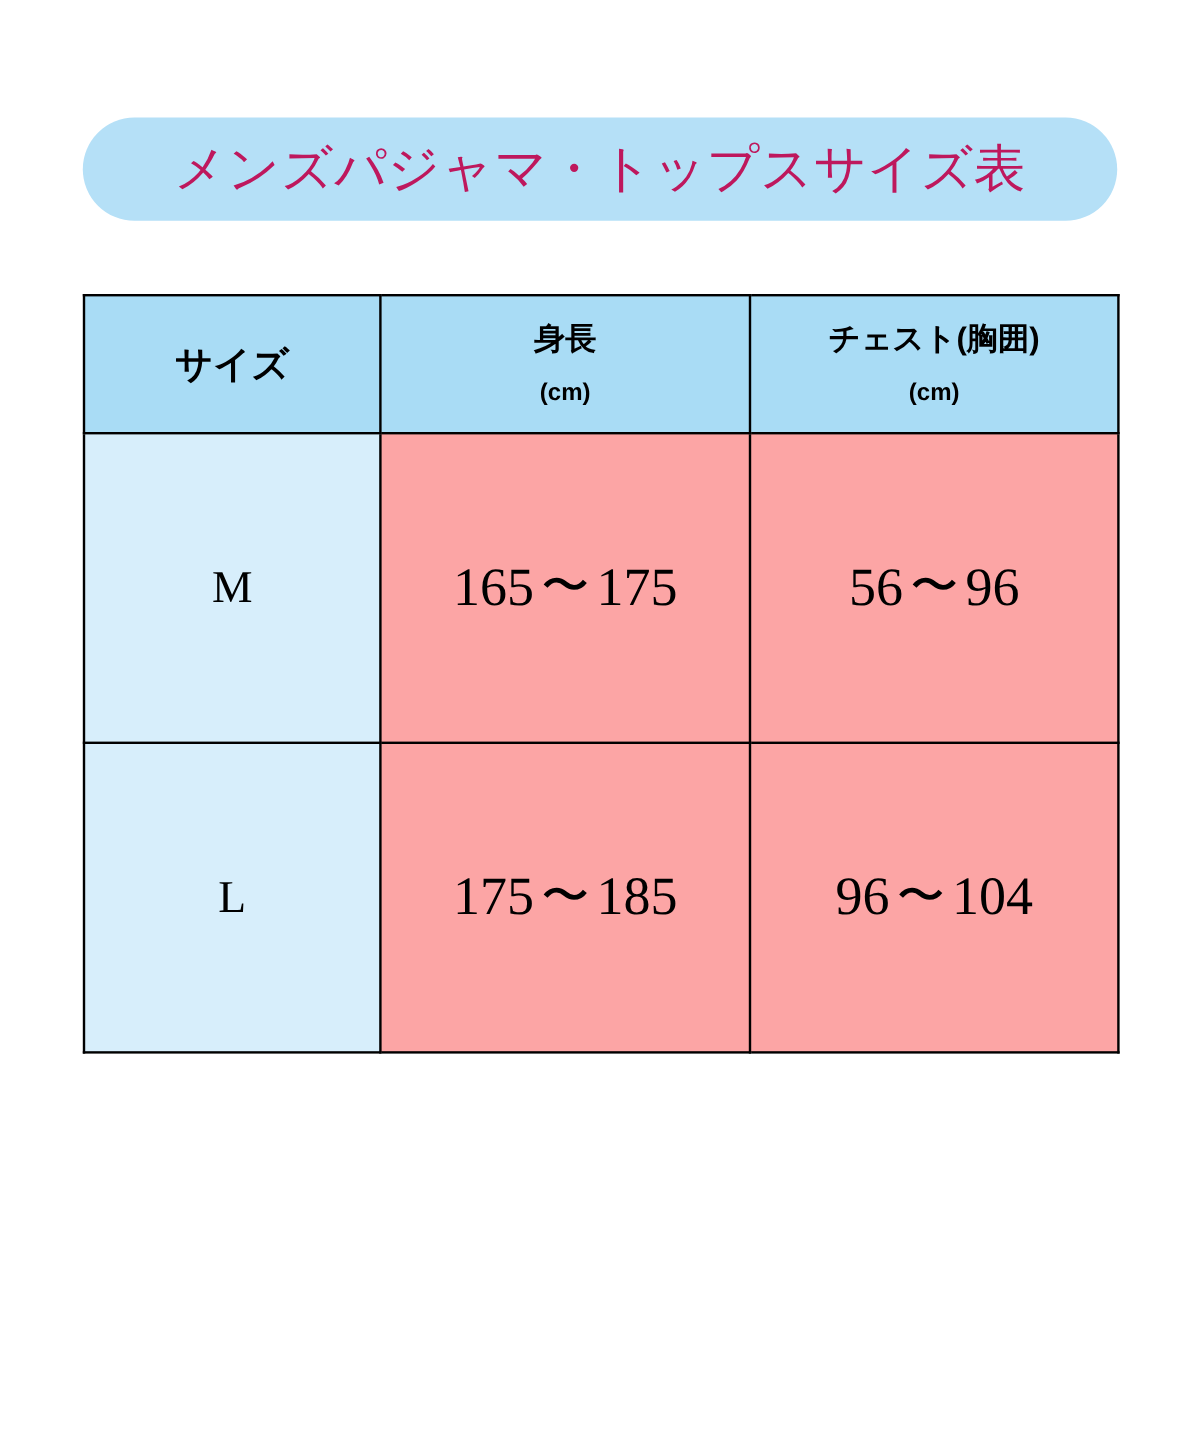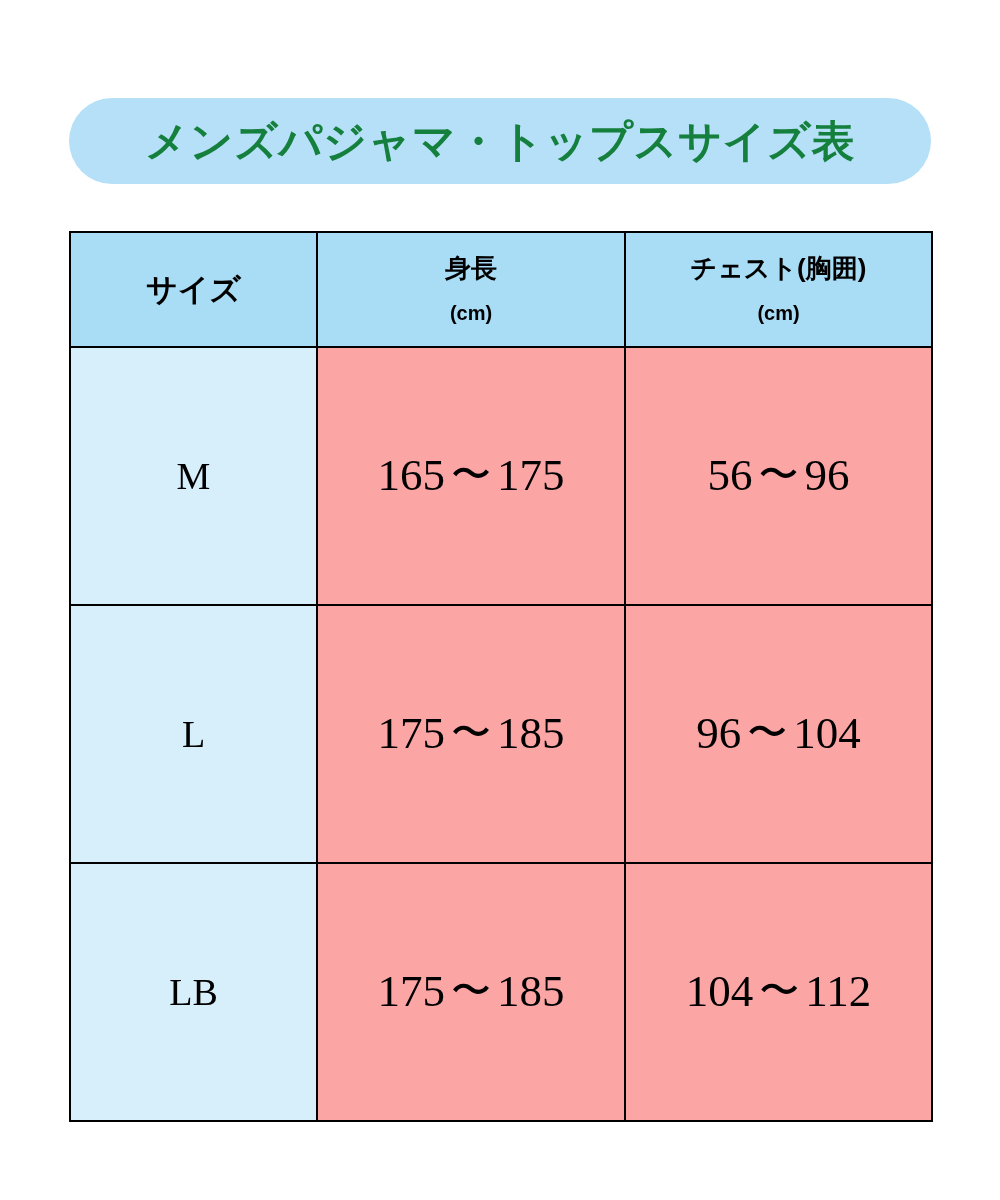--- a/index.html
+++ b/index.html
@@ -30,32 +30,32 @@
     height: 86px;
     background: #b5e0f7;
     border-radius: 43px;
     display: flex;
     align-items: center;
     justify-content: center;
     box-sizing: border-box;
   }
   .title-text {
     font-size: 43px;
-    font-weight: 700;
+    font-weight: 400;
     letter-spacing: 0.5px;
-    color: #15803d;
+    color: #be185d;
     line-height: 1;
     white-space: nowrap;
   }
 
   
   .size-table {
     position: absolute;
     left: 69px;
-    top: 231px;
+    top: 245px;
     width: 862px;
     border-collapse: collapse;
     table-layout: fixed;
   }
   .size-table td, .size-table th {
     border: 2px solid #000000;
     text-align: center;
     vertical-align: middle;
     padding: 0;
   }
@@ -146,22 +146,17 @@
         <td class="value-cell"><span>165</span><span class="tilde">〜</span><span>175</span></td>
         <td class="value-cell"><span>56</span><span class="tilde">〜</span><span>96</span></td>
       </tr>
 
       <tr>
         <td class="size-cell">L</td>
         <td class="value-cell"><span>175</span><span class="tilde">〜</span><span>185</span></td>
         <td class="value-cell"><span>96</span><span class="tilde">〜</span><span>104</span></td>
       </tr>
 
-      <tr>
-        <td class="size-cell">LB</td>
-        <td class="value-cell"><span>175</span><span class="tilde">〜</span><span>185</span></td>
-        <td class="value-cell"><span>104</span><span class="tilde">〜</span><span>112</span></td>
-      </tr>
 
     </tbody>
   </table>
 
 </div>
 
 </body></html>

